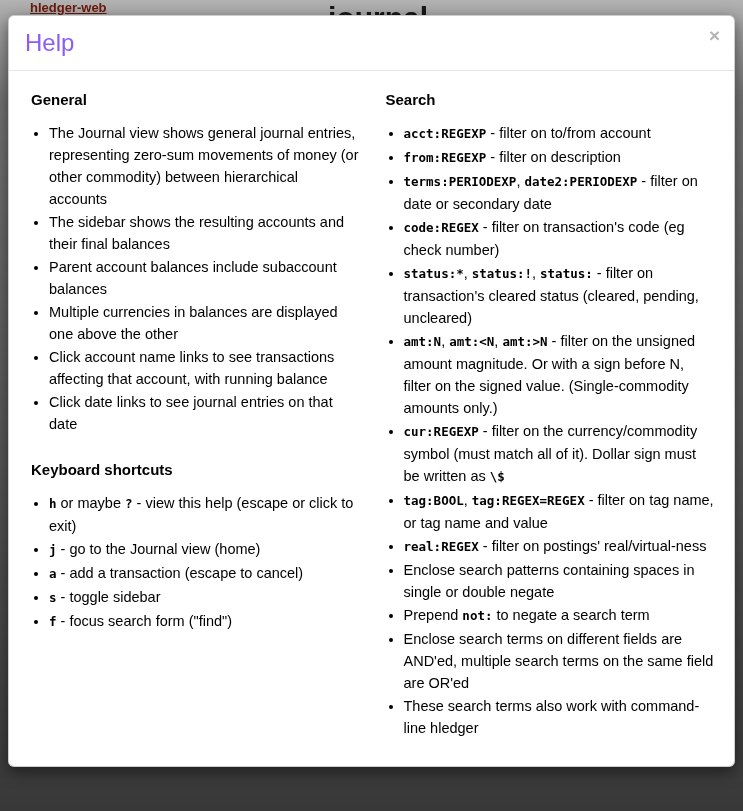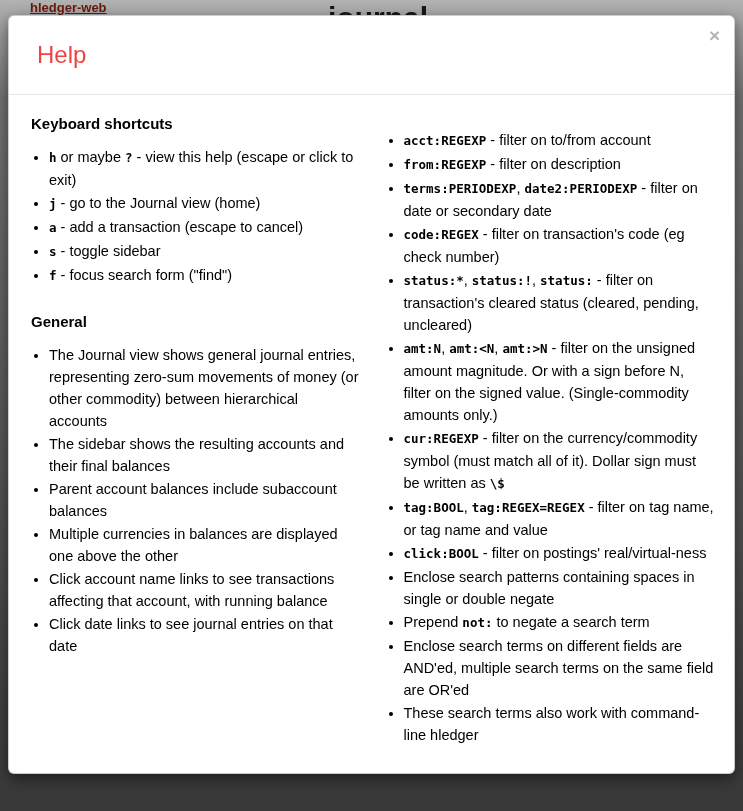--- a/index.html
+++ b/index.html
@@ -44,22 +44,22 @@
     border: 1px solid rgba(0,0,0,0.2);
     border-radius: 6px;
     box-shadow: 0 5px 15px rgba(0,0,0,0.5);
   }
   .modal-header {
     padding: 13px 16px 12px 16px;
     border-bottom: 1px solid #e5e5e5;
     position: relative;
   }
   .modal-title {
-    margin: 12px;
-    font-size: 24px; font-weight: 500; color: #ef4444;
+    margin: 0;
+    font-size: 24px; font-weight: 500; color: #8b5cf6;
     line-height: 1.2;
   }
   .close {
     position: absolute; right: 14px; top: 10px;
     font-size: 19px; font-weight: bold; color: #b4b4b4;
     line-height: 1; cursor: pointer;
   }
 
   .modal-body {
     display: flex;
@@ -101,53 +101,54 @@
 <div class="backdrop"></div>
 
 <div class="modal">
   <div class="modal-header">
     <span class="close">×</span>
     <h1 class="modal-title">Help</h1>
   </div>
   <div class="modal-body">
     <div class="col">
       <section>
-        <h2 class="section-heading">Keyboard shortcuts</h2>
-        <ul class="help-list">
-            <li><code>h</code> or maybe <code>?</code> - view this help (escape or click to exit)</li>
-            <li><code>j</code> - go to the Journal view (home)</li>
-            <li><code>a</code> - add a transaction (escape to cancel)</li>
-            <li><code>s</code> - toggle sidebar</li>
-            <li><code>f</code> - focus search form ("find")</li>
-          </ul>
-      </section>
-      <section>
         <h2 class="section-heading">General</h2>
         <ul class="help-list">
             <li>The Journal view shows general journal entries, representing zero-sum movements of money (or other commodity) between hierarchical accounts</li>
             <li>The sidebar shows the resulting accounts and their final balances</li>
             <li>Parent account balances include subaccount balances</li>
             <li>Multiple currencies in balances are displayed one above the other</li>
             <li>Click account name links to see transactions affecting that account, with running balance</li>
             <li>Click date links to see journal entries on that date</li>
           </ul>
       </section>
+      <section>
+        <h2 class="section-heading">Keyboard shortcuts</h2>
+        <ul class="help-list">
+            <li><code>h</code> or maybe <code>?</code> - view this help (escape or click to exit)</li>
+            <li><code>j</code> - go to the Journal view (home)</li>
+            <li><code>a</code> - add a transaction (escape to cancel)</li>
+            <li><code>s</code> - toggle sidebar</li>
+            <li><code>f</code> - focus search form ("find")</li>
+          </ul>
+      </section>
     </div>
     <div class="col">
       <section>
+        <h2 class="section-heading">Search</h2>
         <ul class="help-list">
             <li><code>acct:REGEXP</code> - filter on to/from account</li>
             <li><code>from:REGEXP</code> - filter on description</li>
             <li><code>terms:PERIODEXP</code>, <code>date2:PERIODEXP</code> - filter on date or secondary date</li>
             <li><code>code:REGEX</code> - filter on transaction's code (eg check number)</li>
             <li><code>status:*</code>, <code>status:!</code>, <code>status:</code> - filter on transaction's cleared status (cleared, pending, uncleared)</li>
             <li><code>amt:N</code>, <code>amt:&lt;N</code>, <code>amt:&gt;N</code> - filter on the unsigned amount magnitude. Or with a sign before N, filter on the signed value. (Single-commodity amounts only.)</li>
             <li><code>cur:REGEXP</code> - filter on the currency/commodity symbol (must match all of it). Dollar sign must be written as <code>\$</code></li>
             <li><code>tag:BOOL</code>, <code>tag:REGEX=REGEX</code> - filter on tag name, or tag name and value</li>
-            <li><code>click:BOOL</code> - filter on postings' real/virtual-ness</li>
+            <li><code>real:REGEX</code> - filter on postings' real/virtual-ness</li>
             <li>Enclose search patterns containing spaces in single or double negate</li>
             <li>Prepend <code>not:</code> to negate a search term</li>
             <li>Enclose search terms on different fields are AND'ed, multiple search terms on the same field are OR'ed</li>
             <li>These search terms also work with command-line hledger</li>
           </ul>
       </section>
     </div>
   </div>
 </div>
 

